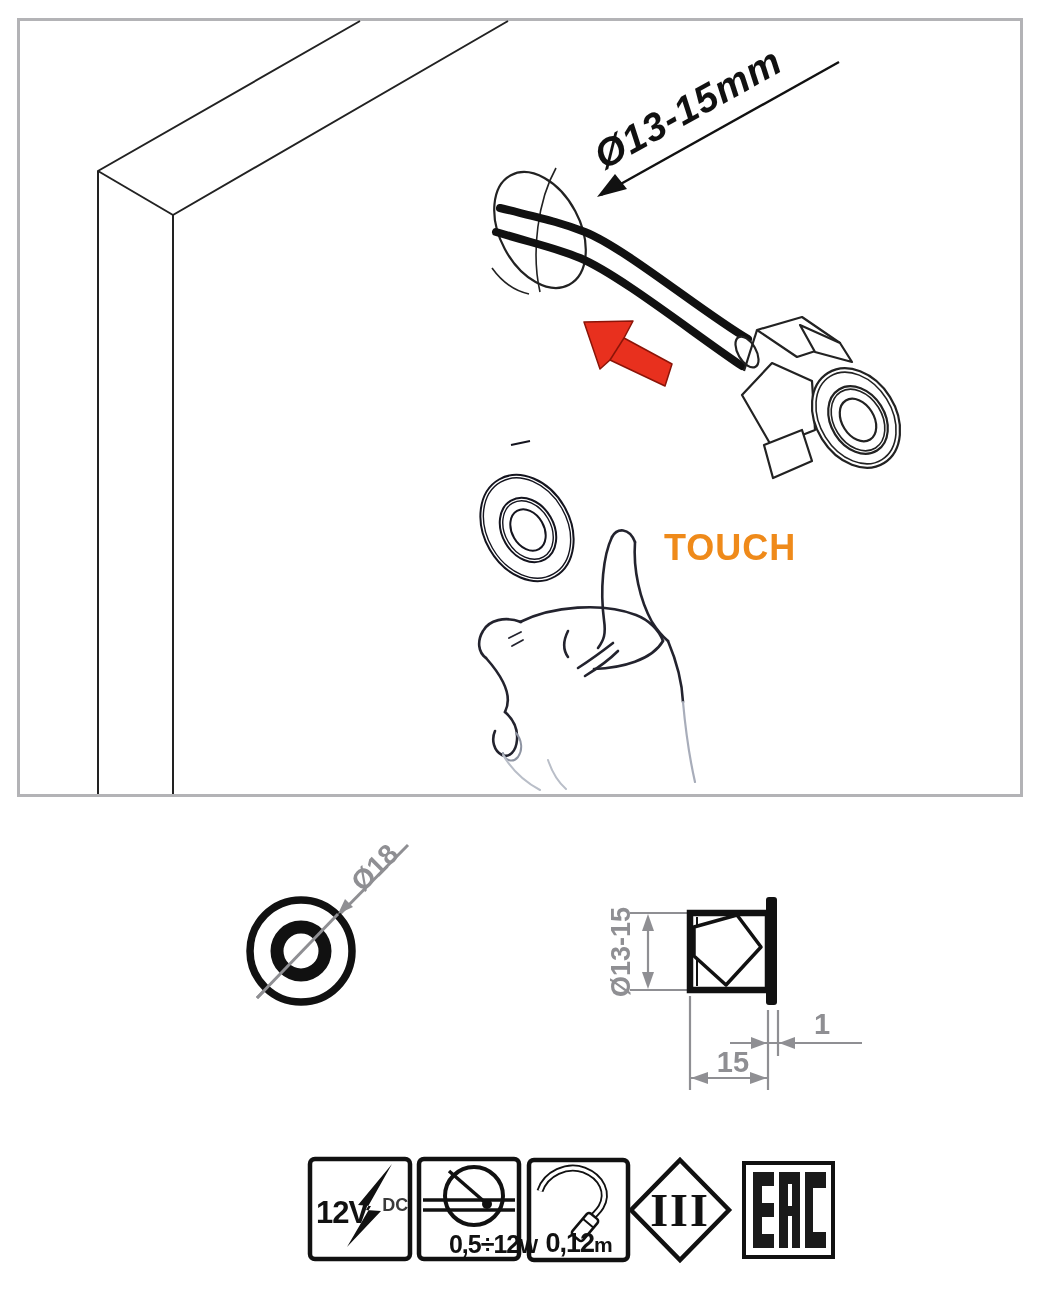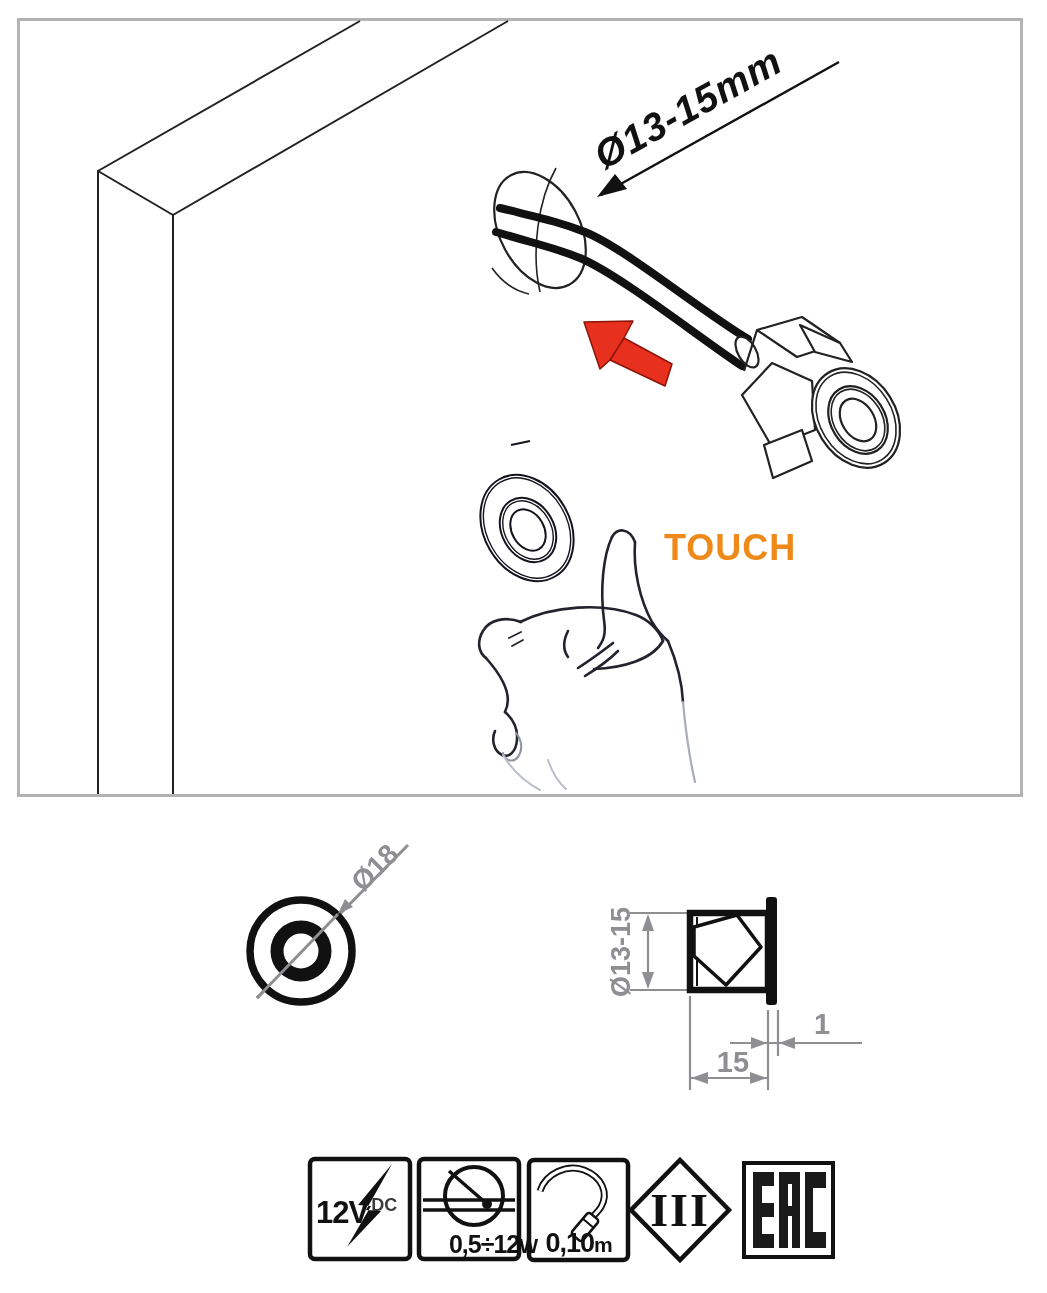--- a/index.html
+++ b/index.html
@@ -13,21 +13,21 @@
   .dim{color:#8f8f93;font-weight:bold;text-align:center;}
   .lbl-d18{left:332px;top:850px;width:86px;height:36px;line-height:36px;font-size:28px;
            transform:rotate(-45deg);}
   .lbl-d1315{left:571px;top:934px;width:100px;height:36px;line-height:36px;font-size:27px;
              transform:rotate(-90deg);}
   .lbl-15{left:703px;top:1046px;width:60px;font-size:29px;text-align:center;}
   .lbl-1{left:802px;top:1008px;width:40px;font-size:29px;}
   .ictxt{position:absolute;color:#111;font-weight:bold;white-space:nowrap;}
   .ic1{left:316px;top:1195px;width:92px;display:flex;align-items:flex-start;}
   .ic1 .big{font-size:31px;letter-spacing:-1px;}
-  .ic1 .small{font-size:18px;font-weight:700;color:#3a3a3a;margin-left:3px;letter-spacing:0;}
+  .ic1 .small{font-size:18px;font-weight:700;color:#3a3a3a;margin-left:14px;letter-spacing:0;}
   .ic2{left:437px;top:1230px;width:112px;text-align:center;font-size:25px;letter-spacing:-1px;}
   .ic2 .small{font-size:20px;}
   .ic3{left:531px;top:1228px;width:95px;text-align:center;font-size:27px;letter-spacing:-1px;}
   .ic3 .small{font-size:21px;}
   .ic4{left:631px;top:1162px;width:98px;height:96px;display:flex;align-items:center;justify-content:center;
        font-family:Liberation Serif, serif;font-size:46px;font-weight:600;letter-spacing:2px;color:#111;}
 </style>
 </head>
 <body>
 
@@ -204,18 +204,18 @@
   <div class="ictxt ic1">
     <span class="big">12V</span>
     <span class="small">DC</span>
   </div>
 
   <div class="ictxt ic2">
     <span>0,5÷12</span><span class="small">W</span>
   </div>
 
   <div class="ictxt ic3">
-    <span>0,10</span><span class="small">m</span>
+    <span>0,12</span><span class="small">m</span>
   </div>
 
   <div class="ictxt ic4">III</div>
 
 </div>
 
 </body></html>

